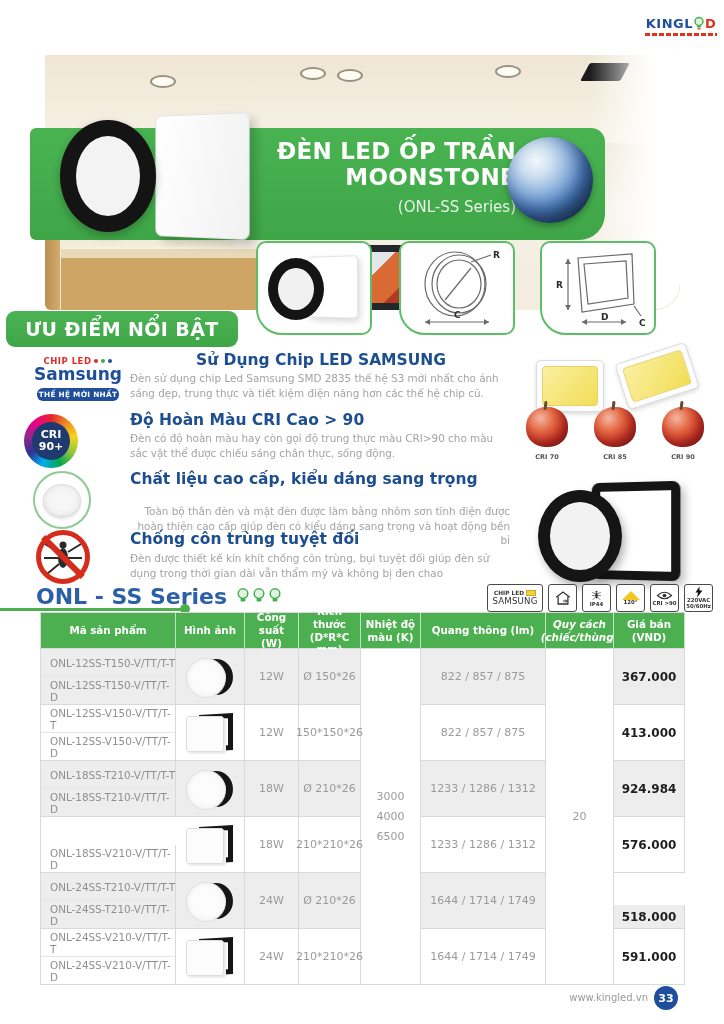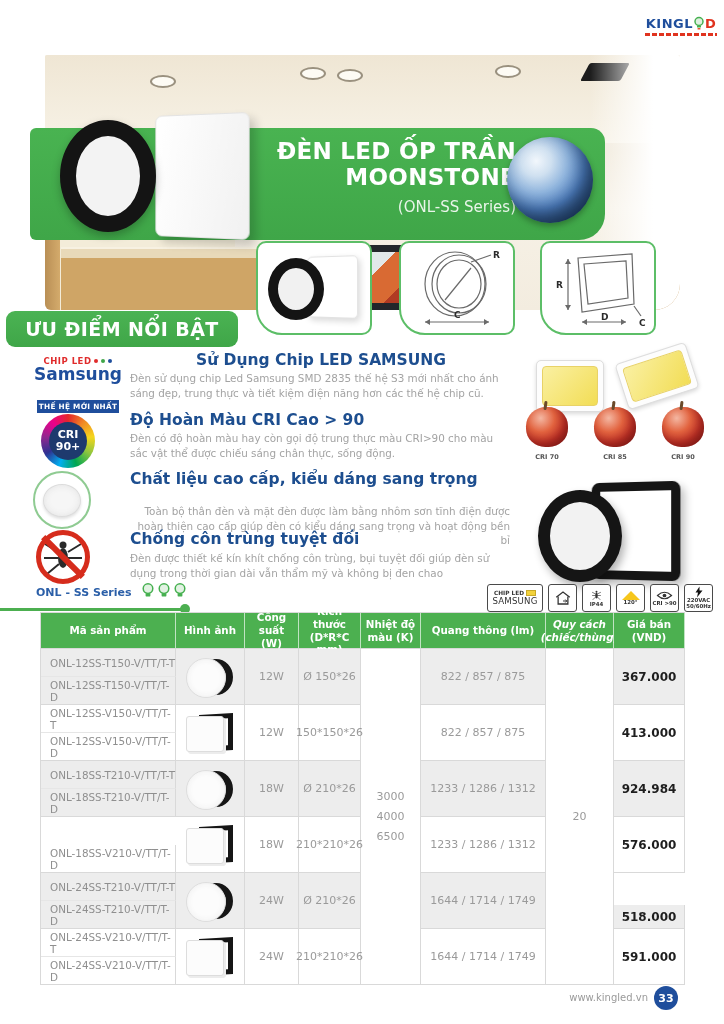--- a/index.html
+++ b/index.html
@@ -47,23 +47,23 @@
   
   .adv-badge{left:6px;top:311px;width:232px;height:36px;background:linear-gradient(180deg,#4BB353,#3FA648);border-radius:9px;display:flex;align-items:center;justify-content:center;color:#fff;font-weight:bold;font-size:19px;letter-spacing:.4px;}
   .feat-title{left:130px;width:382px;color:#1D4E8F;font-weight:bold;font-size:15.5px;}
   .feat-desc{left:130px;width:380px;color:#A3A3A3;font-size:10.4px;line-height:1.4;}
 
   .sam{left:32px;top:356px;width:92px;display:flex;flex-direction:column;align-items:center;}
   .sam-l1{display:flex;align-items:center;gap:3px;font-size:8.5px;font-weight:bold;color:#E02B2B;letter-spacing:.5px;}
   .dot{width:4px;height:4px;border-radius:50%;display:inline-block;}
   .dr{background:#E02B2B;} .dg{background:#3FA648;} .db{background:#1F4E9C;}
   .sam-l2{font-size:17px;font-weight:bold;color:#1F4E9C;line-height:1.05;}
-  .sam-l3{margin-top:16px;background:#1F4E9C;color:#fff;font-size:7.3px;font-weight:bold;padding:2px 2px;border-radius:0;letter-spacing:.3px;}
-
-  .cri-wheel{left:41px;top:414px;width:54px;height:54px;border-radius:50%;background:conic-gradient(#e4262c,#f08a24,#f5d61d,#8dc63f,#00a651,#00aeef,#2e3192,#92278f,#ec008c,#e4262c);}
+  .sam-l3{margin-top:4px;background:#1F4E9C;color:#fff;font-size:7.3px;font-weight:bold;padding:2px 2px;border-radius:6px;letter-spacing:.3px;}
+
+  .cri-wheel{left:24px;top:414px;width:54px;height:54px;border-radius:50%;background:conic-gradient(#e4262c,#f08a24,#f5d61d,#8dc63f,#00a651,#00aeef,#2e3192,#92278f,#ec008c,#e4262c);}
   .cri-core{position:absolute;inset:8px;background:#1E3A6E;border-radius:50%;display:flex;flex-direction:column;align-items:center;justify-content:center;color:#fff;font-weight:bold;font-size:11px;line-height:1.1;}
 
   .ring-icon{left:33px;top:471px;width:58px;height:58px;border:2px solid #8FCB92;border-radius:50%;background:#fff;display:flex;align-items:center;justify-content:center;box-sizing:border-box;}
   .ring-lamp{width:36px;height:31px;border-radius:50%;background:#f6f6f6;border:1px solid #dcdcdc;box-shadow:inset 0 0 7px #e4e4e4,0 2px 3px rgba(0,0,0,.12);}
 
   .nomosq{left:36px;top:530px;width:54px;height:54px;}
   .nm-circle{position:absolute;inset:0;border:5px solid #D62C1C;border-radius:50%;box-sizing:border-box;}
   .nm-slash{position:absolute;left:-1px;top:24px;width:56px;height:6px;background:#D62C1C;transform:rotate(45deg);}
 
   .chips{left:532px;top:352px;width:180px;height:60px;}
@@ -71,21 +71,21 @@
   .chip-in{position:absolute;inset:5px;background:linear-gradient(135deg,#faf0a2,#f2dd55);border-radius:4px;border:1px solid #e8d267;}
   .apples{left:526px;top:407px;width:190px;height:62px;}
   .apple{position:absolute;width:42px;height:40px;border-radius:48% 48% 46% 46%;background:radial-gradient(circle at 35% 28%,#f4b7a2 0%,#e2633f 35%,#c23428 62%,#8f1f1b 92%);box-shadow:inset -4px -5px 8px rgba(90,10,10,.4);}
   .stem{position:absolute;top:-6px;left:18px;width:3px;height:9px;background:#6b4a2b;transform:rotate(8deg);border-radius:2px;}
   .apple-lb{position:absolute;top:46px;width:42px;text-align:center;font-size:6.5px;font-weight:bold;color:#555;}
   .rprod{left:538px;top:482px;width:150px;height:104px;}
   .rp-sq{position:absolute;left:52px;top:0;width:90px;height:98px;background:#fff;border:9px solid #151515;border-radius:8px;box-sizing:border-box;box-shadow:4px 5px 9px rgba(0,0,0,.25);transform:perspective(320px) rotateY(-10deg);}
   .rp-ring{position:absolute;left:0;top:8px;width:84px;height:92px;border-radius:50%;background:#f2f2f2;border:12px solid #151515;box-sizing:border-box;box-shadow:3px 5px 9px rgba(0,0,0,.3);}
 
   
-  .series-t{left:36px;top:584px;display:flex;align-items:center;gap:6px;color:#2B5FA8;font-weight:bold;font-size:11px;}
+  .series-t{left:36px;top:584px;display:flex;align-items:center;gap:6px;color:#2B5FA8;font-weight:bold;font-size:22px;}
   .underline{left:0;top:608px;width:184px;height:3px;background:#4CAF50;}
   .udot{left:180px;top:604px;width:10px;height:10px;border-radius:50%;background:#4CAF50;}
   .bulbs{display:flex;gap:4px;margin-left:4px;margin-top:-2px;}
 
   
   .certs{left:487px;top:584px;display:flex;gap:5px;align-items:flex-start;}
   .cert{height:28px;border:1.5px solid #4a4a4a;border-radius:3px;background:#fff;display:flex;flex-direction:column;align-items:center;justify-content:center;box-sizing:border-box;}
   .cert-sam{width:56px;}
   .cert-s{width:29px;}
   .cs1{font-size:5.8px;font-weight:bold;color:#333;display:flex;align-items:center;gap:2px;}

